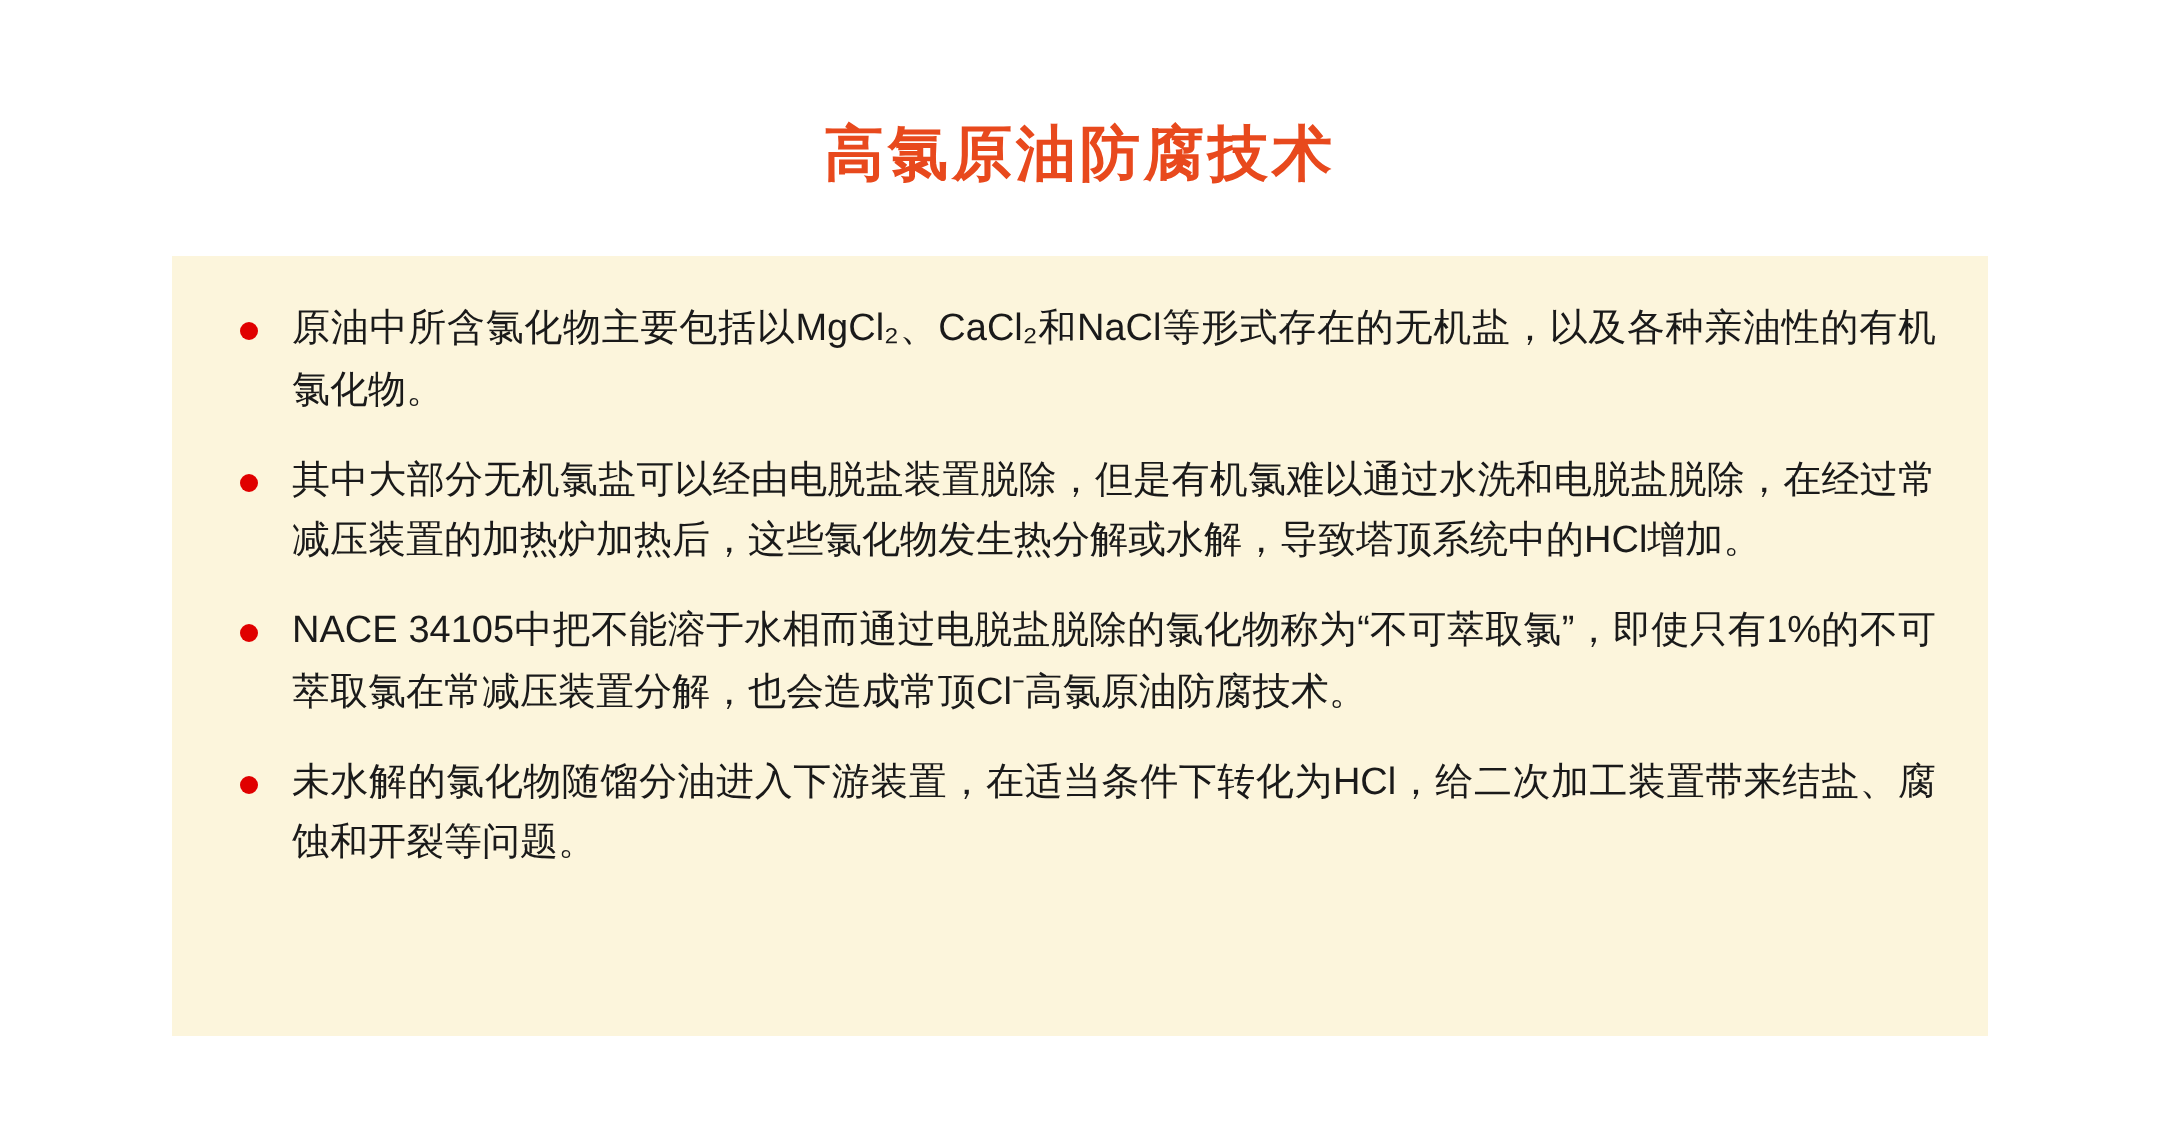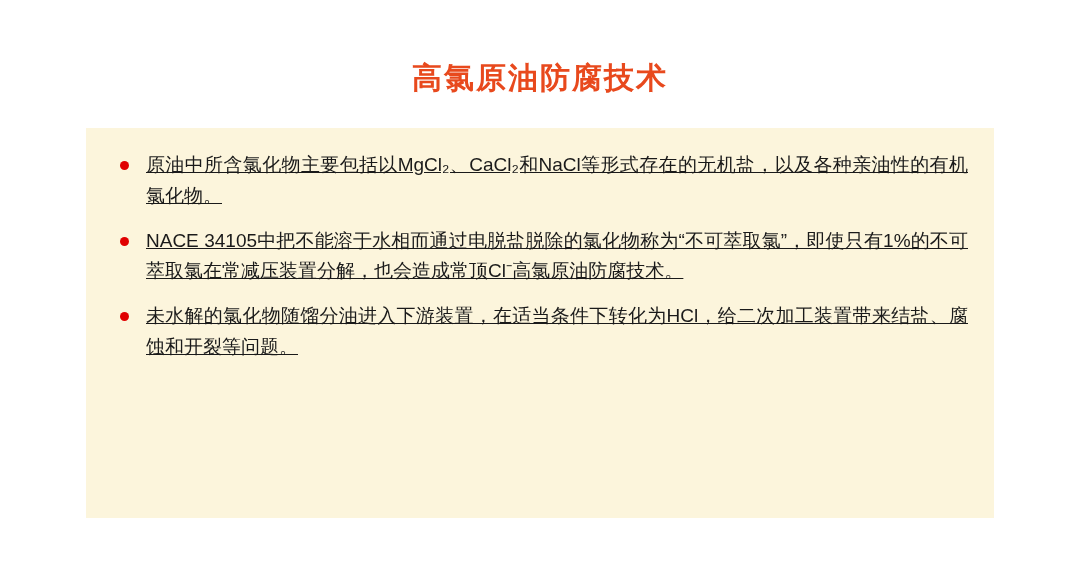--- a/index.html
+++ b/index.html
@@ -63,38 +63,41 @@
     position: absolute;
     left: 8px;
     top: 11px;
     width: 9px;
     height: 9px;
     border-radius: 50%;
     background: #e00000;
   }
   .bullet-text {
     display: block;
-    text-decoration: underline;
   }
 </style>
 </head>
 <body>
 
 <div class="slide">
 
   <div class="slide-title">高氯原油防腐技术</div>
 
   <div class="content-box">
     <ul class="bullet-list">
 
       <li class="bullet-item">
         <span class="bullet-dot"></span>
         <span class="bullet-text">原油中所含氯化物主要包括以MgCl₂、CaCl₂和NaCl等形式存在的无机盐，以及各种亲油性的有机氯化物。</span>
       </li>
 
+      <li class="bullet-item">
+        <span class="bullet-dot"></span>
+        <span class="bullet-text">其中大部分无机氯盐可以经由电脱盐装置脱除，但是有机氯难以通过水洗和电脱盐脱除，在经过常减压装置的加热炉加热后，这些氯化物发生热分解或水解，导致塔顶系统中的HCl增加。</span>
+      </li>
 
       <li class="bullet-item">
         <span class="bullet-dot"></span>
         <span class="bullet-text">NACE 34105中把不能溶于水相而通过电脱盐脱除的氯化物称为“不可萃取氯”，即使只有1%的不可萃取氯在常减压装置分解，也会造成常顶Cl⁻高氯原油防腐技术。</span>
       </li>
 
       <li class="bullet-item">
         <span class="bullet-dot"></span>
         <span class="bullet-text">未水解的氯化物随馏分油进入下游装置，在适当条件下转化为HCl，给二次加工装置带来结盐、腐蚀和开裂等问题。</span>
       </li>

